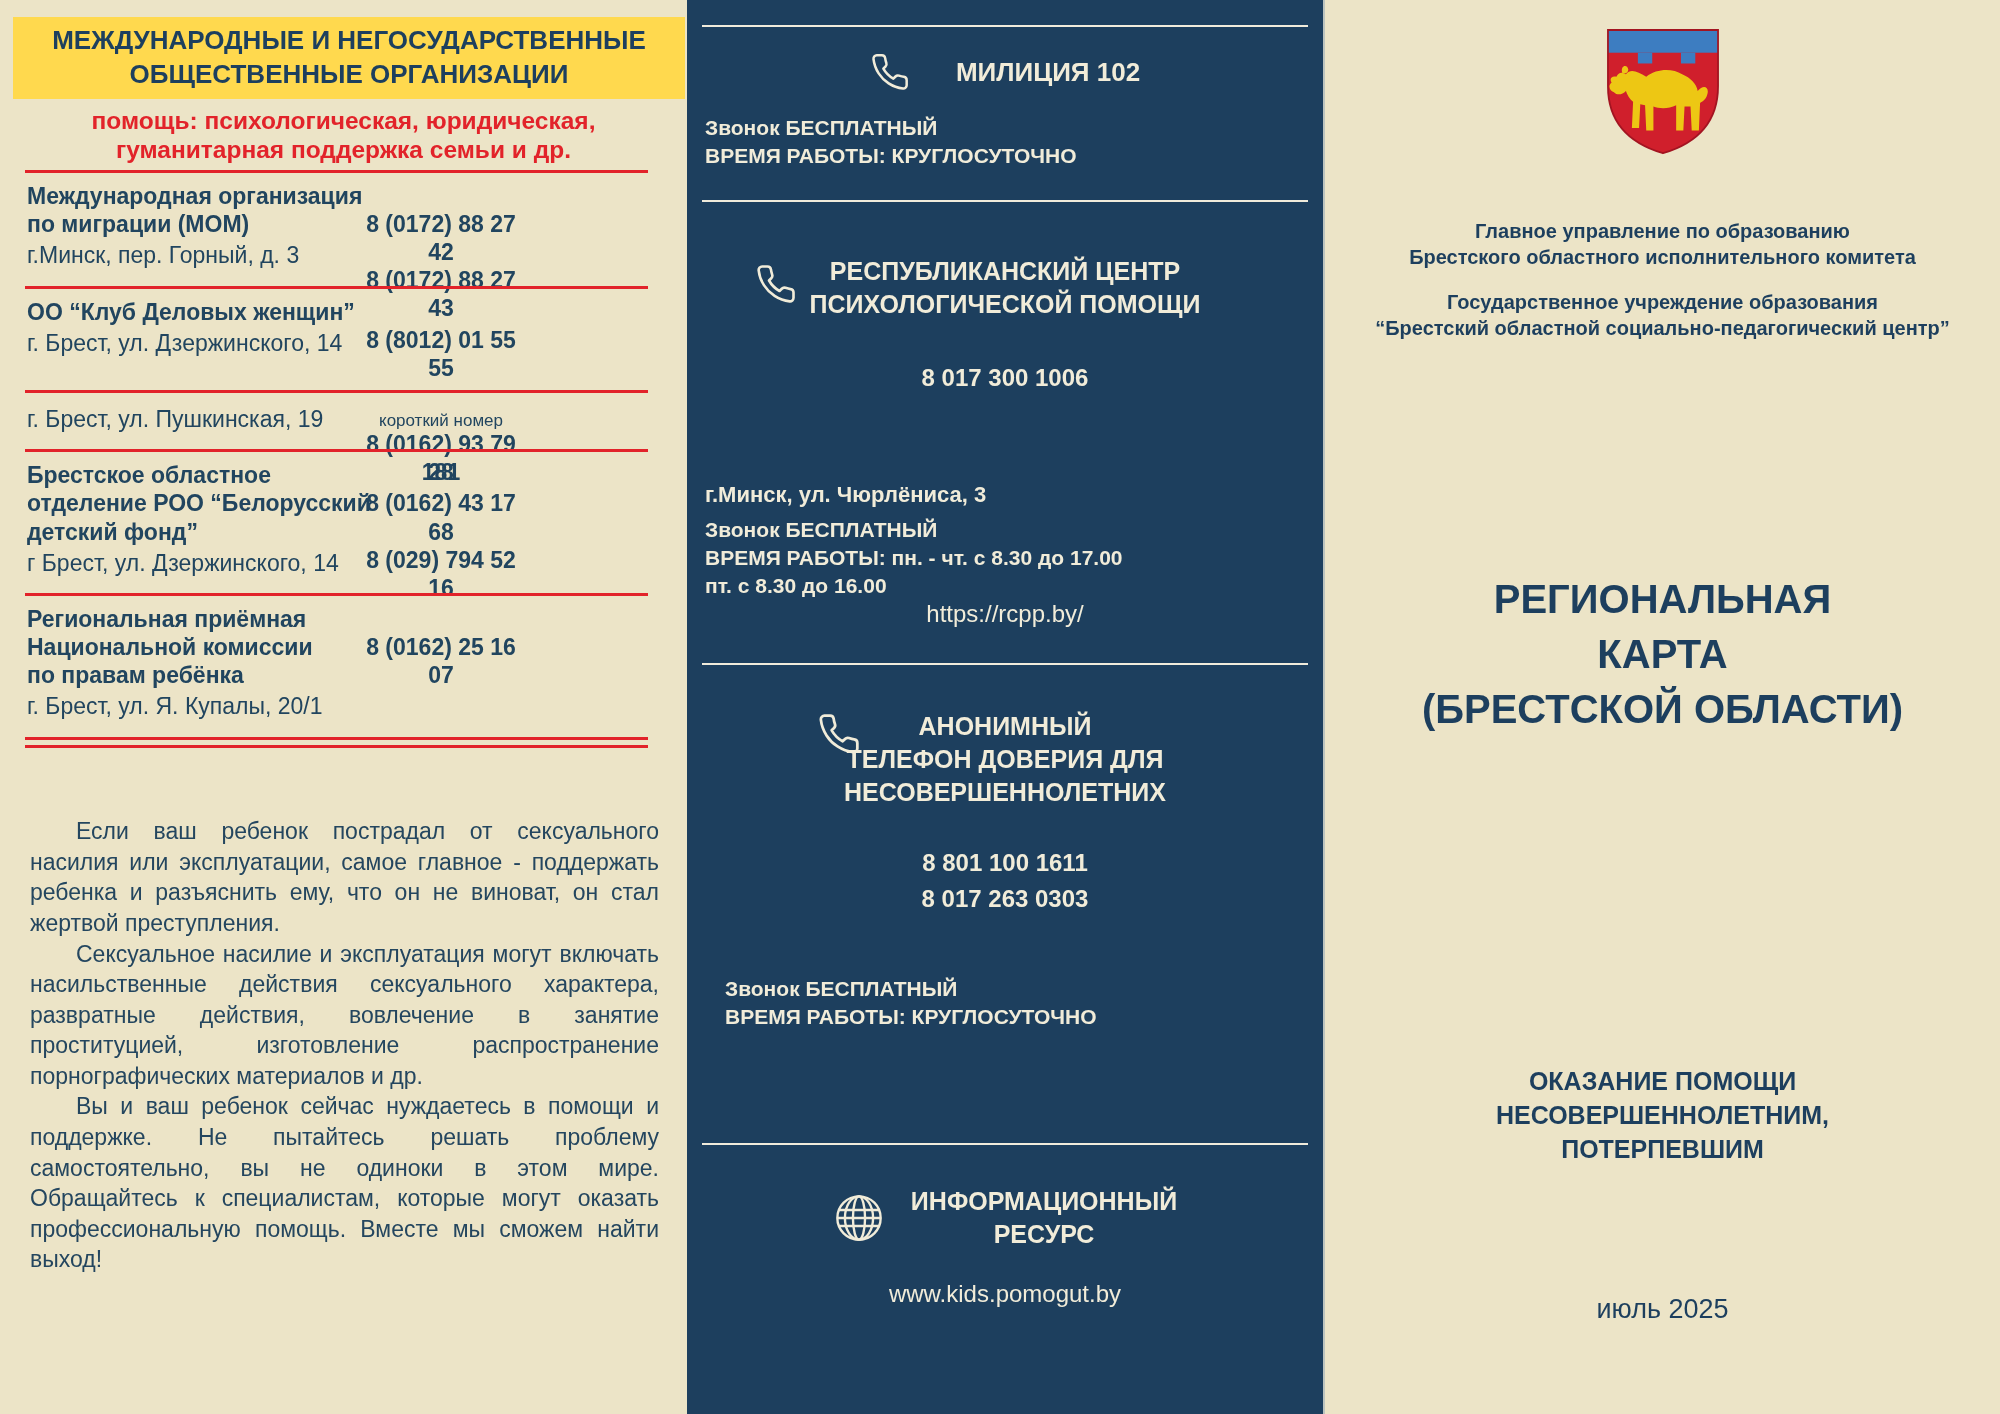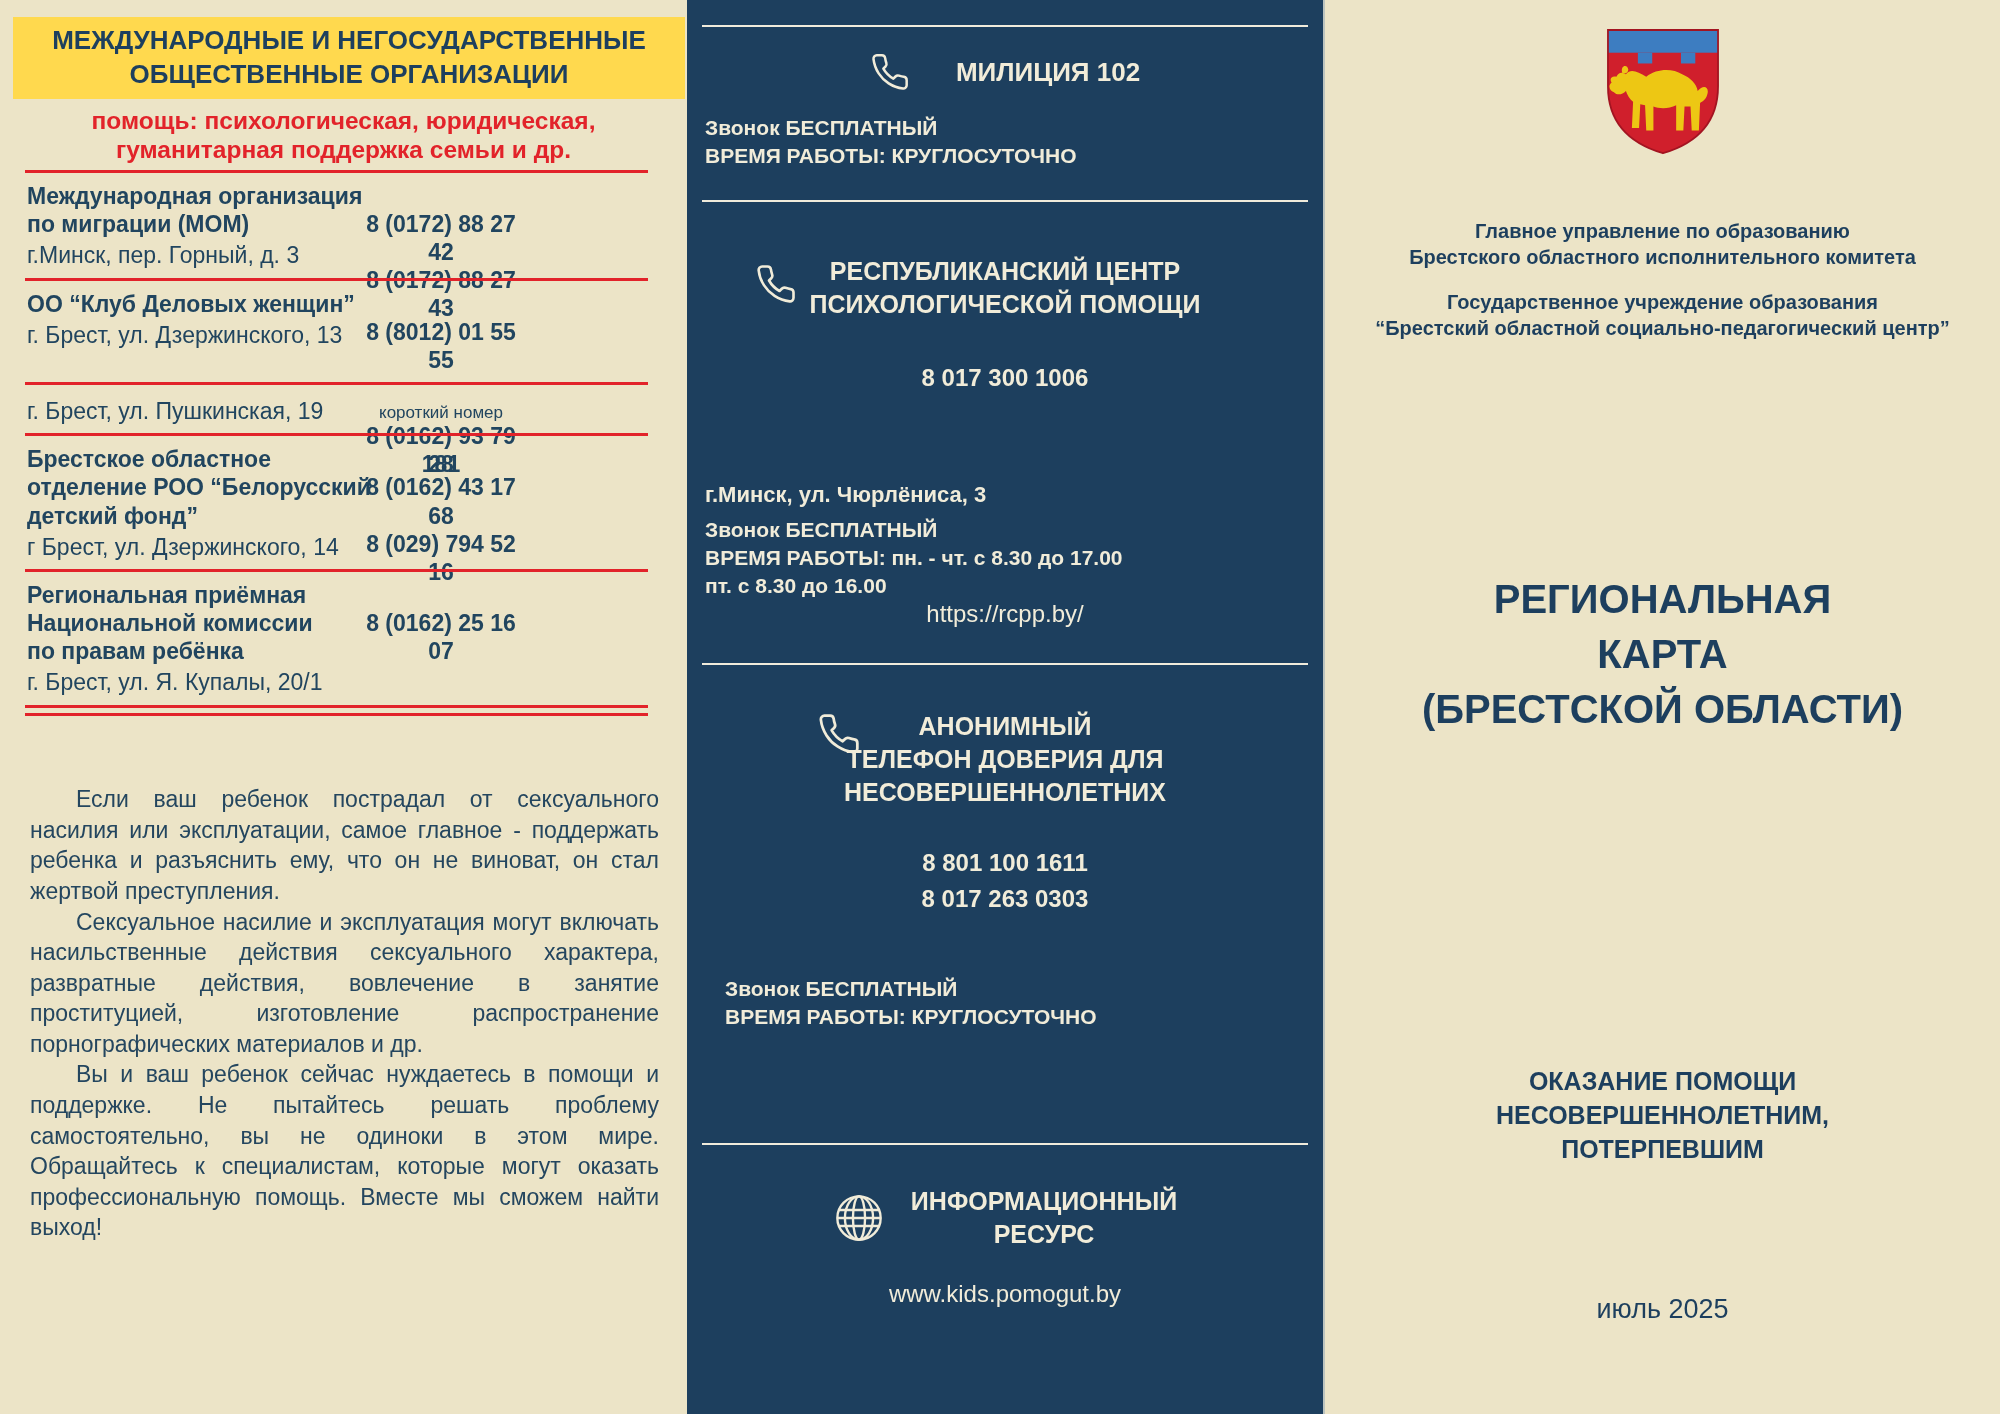--- a/index.html
+++ b/index.html
@@ -12,21 +12,21 @@
   .panel-mid   { left:687px; width:638px; background:#1d3f5e; border-right:2px solid #bcc3be; color:#f1ecd9; }
   .panel-right { left:1325px; width:675px; background:#ece4c7; }
 
   
   .yellow-box { margin:17px 2px 0 13px; width:672px; height:82px; background:#ffd94e;
                 display:flex; align-items:center; justify-content:center; text-align:center;
                 color:#1d3f5e; font-weight:bold; font-size:26px; line-height:1.3; }
   .red-subtitle { margin-top:8px; text-align:center; color:#e2232a; font-weight:bold;
                   font-size:24.5px; line-height:1.18; }
   .org-list { margin:5px 39px 0 25px; color:#21455f; }
-  .org-item { position:relative; border-top:3px solid #e2232a; padding:9px 0 8px 2px; }
+  .org-item { position:relative; border-top:3px solid #e2232a; padding:9px 0 16px 2px; }
   .org-item.has-short { min-height:104px; }
   .org-name { font-weight:bold; font-size:23px; line-height:1.22; white-space:pre-line; }
   .org-address { font-size:23px; line-height:1.25; margin-top:3px; }
   .org-phone { position:absolute; top:9px; left:336px; width:160px; text-align:center;
                font-weight:bold; font-size:23px; line-height:1.22; white-space:pre-line; }
   .phone-note { font-weight:normal; font-size:17px; line-height:1.2; margin-top:1px; }
   .phone-short { font-weight:bold; font-size:23px; line-height:1.2; }
   .double-line { margin:0 39px 0 25px; height:11px; border-top:3px solid #e2232a; border-bottom:3px solid #e2232a; }
   .paragraphs { margin:68px 28px 0 30px; color:#24465f; font-size:23px; line-height:1.33; text-align:justify; }
   .paragraphs p { text-indent:46px; }
@@ -68,21 +68,21 @@
       <div class="org-name">Международная организация
 по миграции (МОМ)</div>
       <div class="org-address">г.Минск, пер. Горный, д. 3</div>
       <div class="org-phone">
         <div>8 (0172) 88 27 42
 8 (0172) 88 27 43</div>
       </div>
     </div>
     <div class="org-item has-short">
       <div class="org-name">ОО “Клуб Деловых женщин”</div>
-      <div class="org-address">г. Брест, ул. Дзержинского, 13</div>
+      <div class="org-address">г. Брест, ул. Дзержинского, 14</div>
       <div class="org-phone">
         <div>8 (8012) 01 55 55</div>
         <div class="phone-note">короткий номер</div>
         <div class="phone-short">181</div>
       </div>
     </div>
     <div class="org-item">
       <div class="org-address">г. Брест, ул. Пушкинская, 19</div>
       <div class="org-phone">
         <div>8 (0162) 93 79 28</div>

